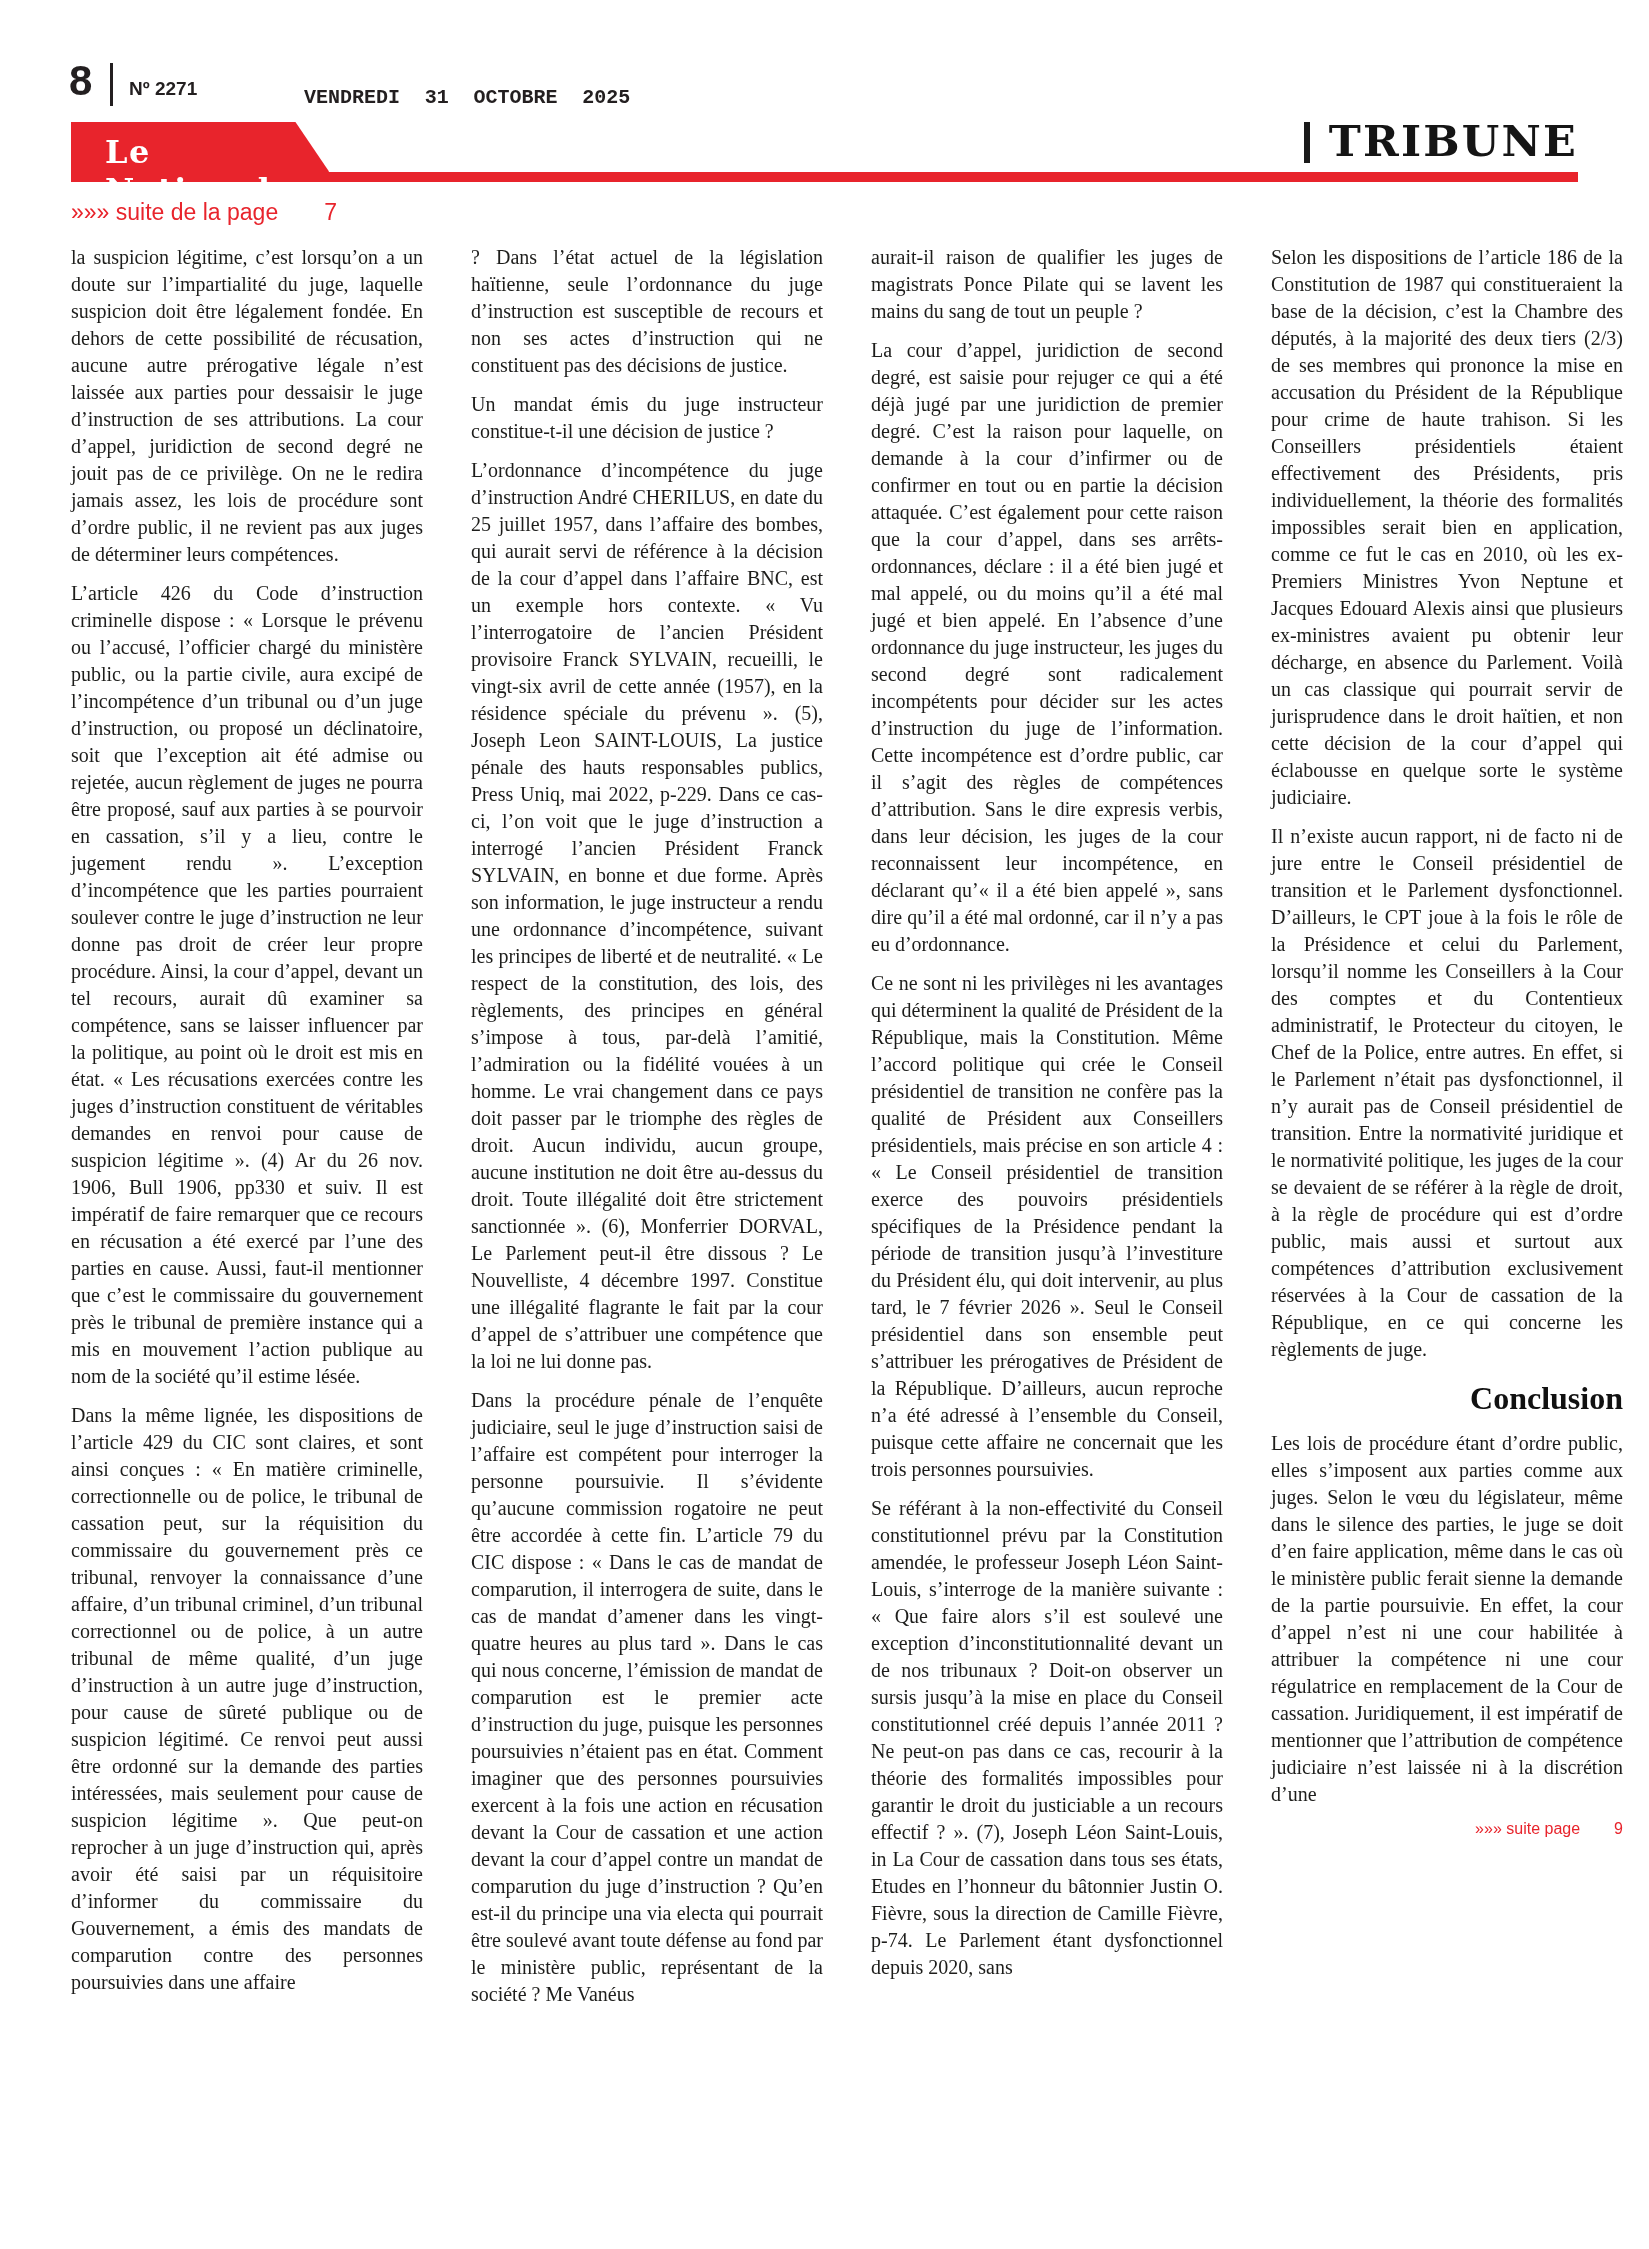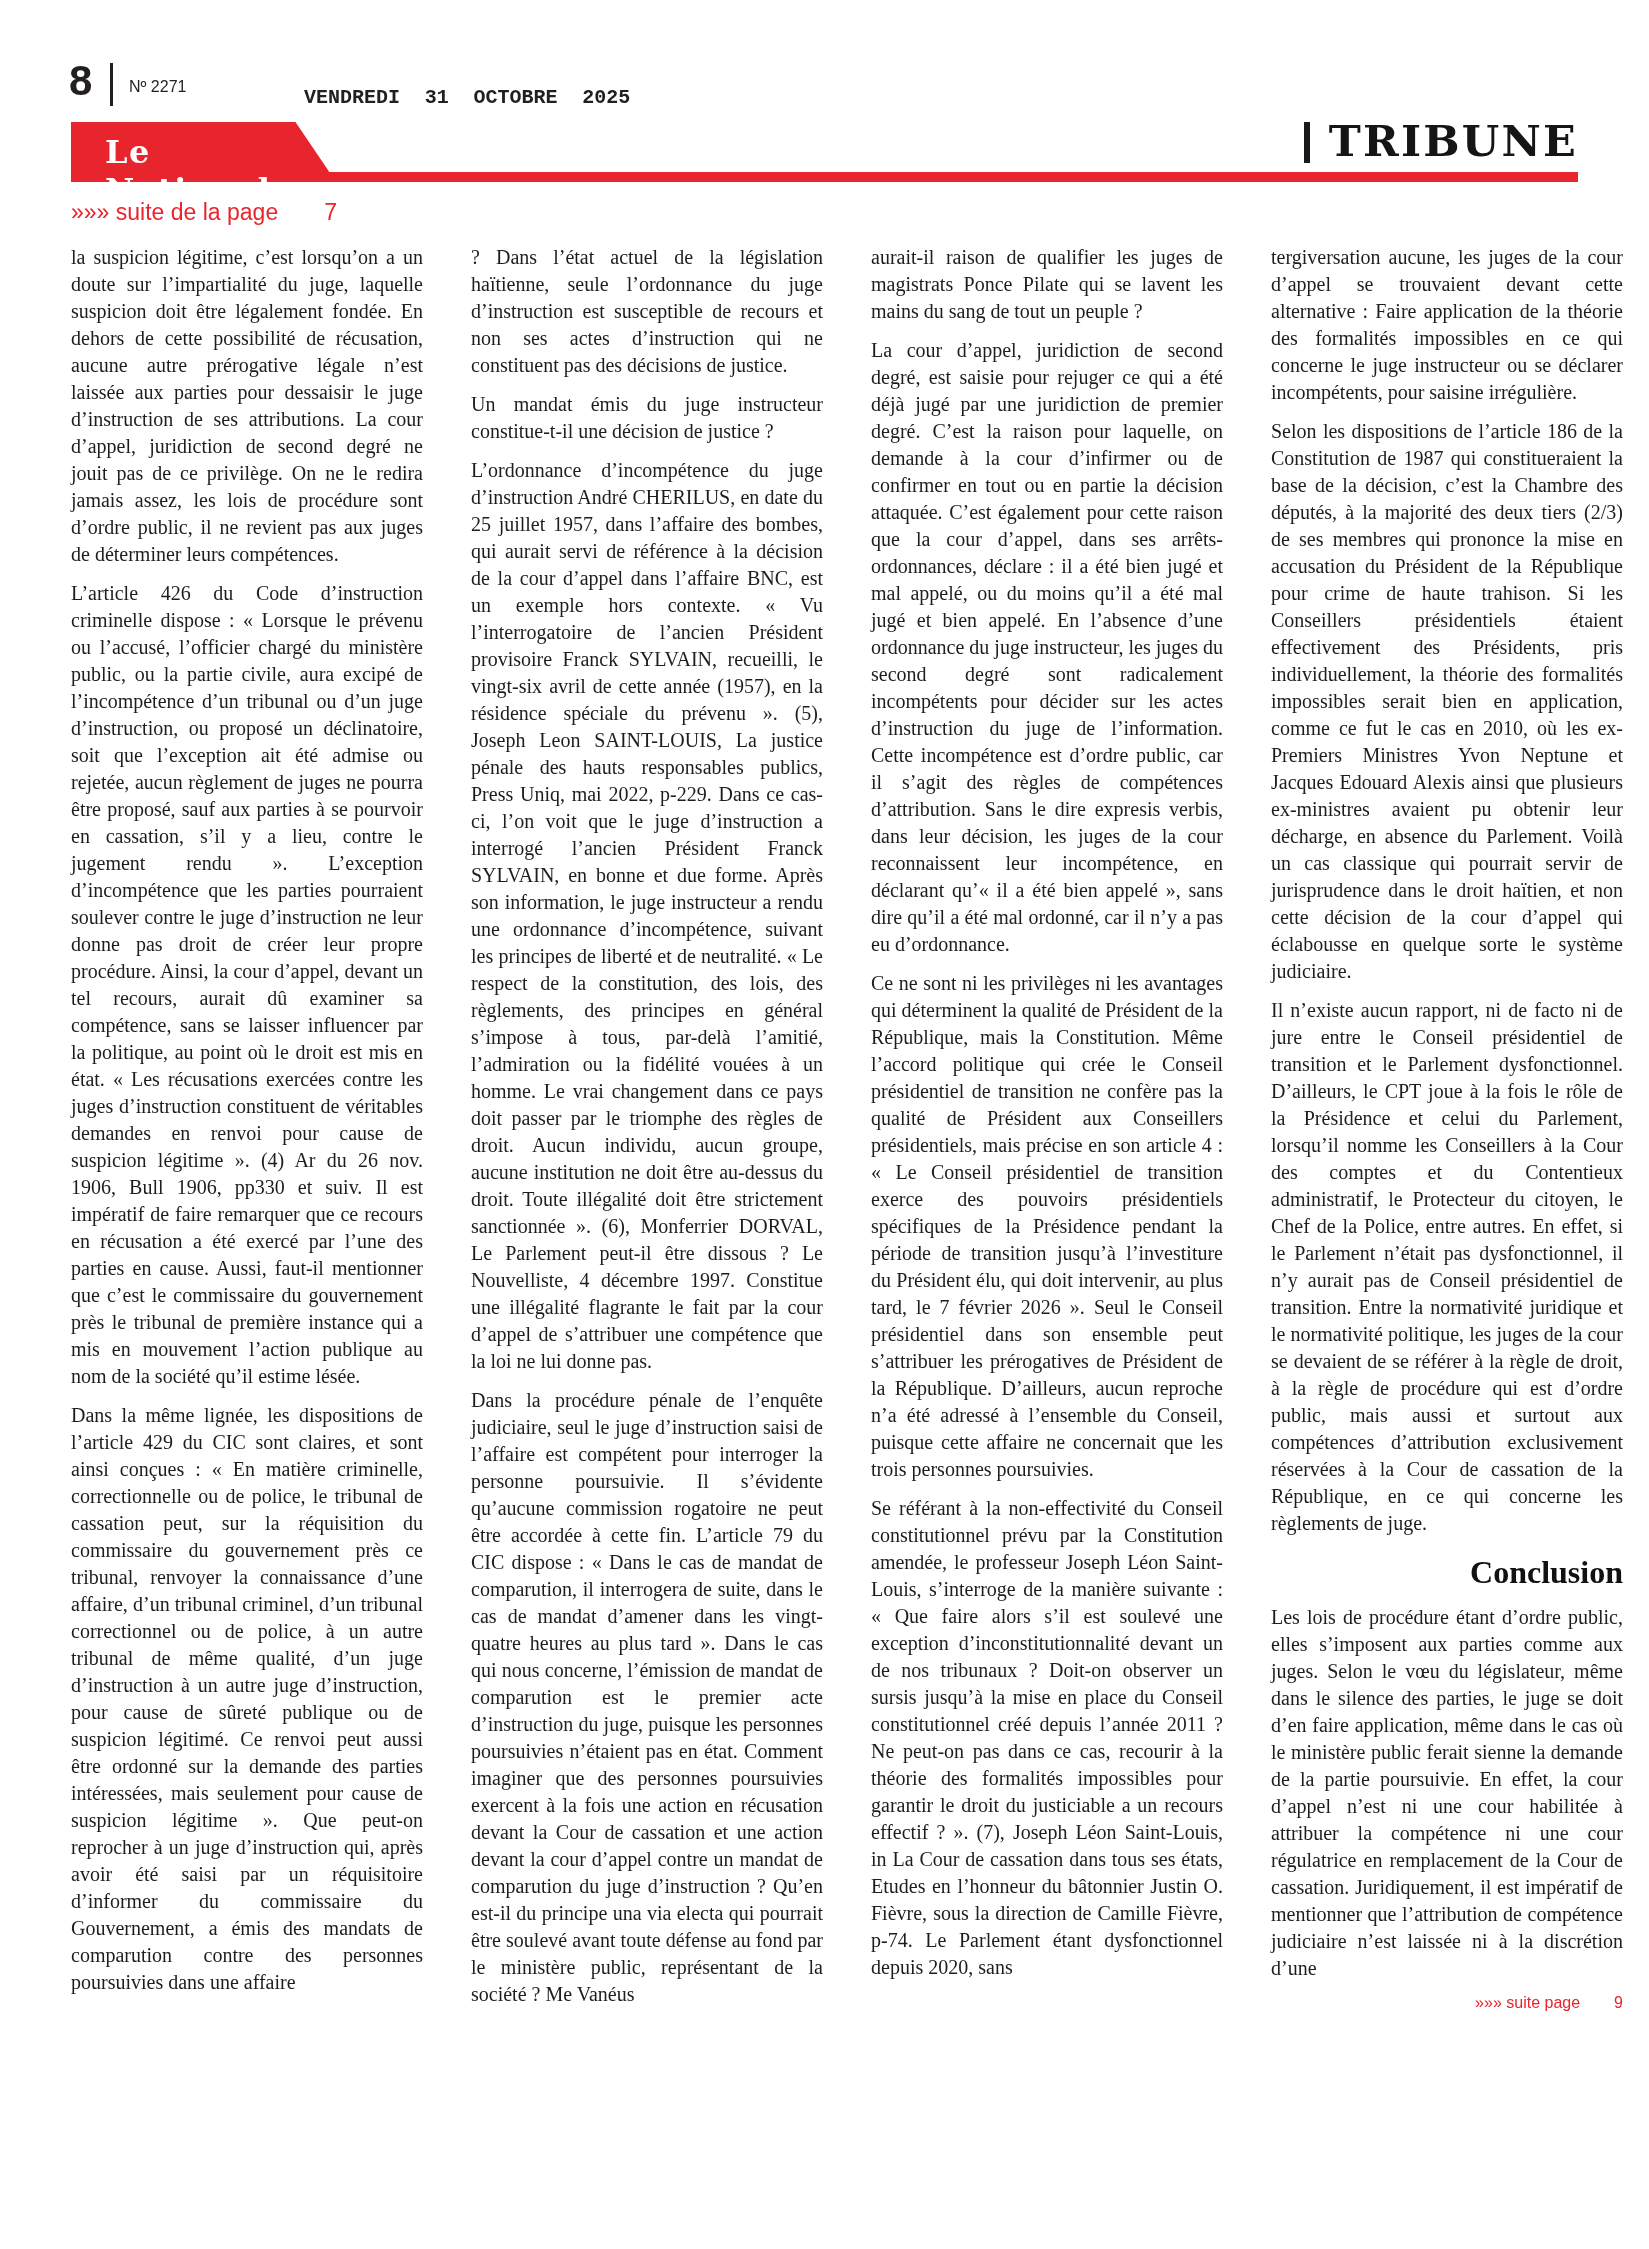--- a/index.html
+++ b/index.html
@@ -10,21 +10,21 @@
   
   .page-num{
     position:absolute;left:69px;top:57px;
     font-family:"Liberation Sans",sans-serif;font-weight:bold;font-size:42px;color:#231f20;
   }
   .page-num-divider{
     position:absolute;left:110px;top:63px;width:3px;height:43px;background:#231f20;
   }
   .issue-num{
     position:absolute;left:129px;top:78px;
-    font-family:"Liberation Sans",sans-serif;font-weight:normal;font-size:16px;color:#231f20;
+    font-family:"Liberation Sans",sans-serif;font-weight:bold;font-size:19px;color:#231f20;
   }
   .edition-date{
     position:absolute;left:304px;top:86px;
     font-family:Liberation Mono, monospace;font-weight:bold;font-size:20px;color:#231f20;
     word-spacing:12.7px;
   }
   .banner{position:absolute;left:71px;top:122px;width:1507px;height:60px;}
   .banner-bar{position:absolute;left:0;bottom:0;width:100%;height:10.5px;}
   .brand-block{
     position:absolute;left:0;top:0;width:258px;height:60px;
@@ -103,21 +103,20 @@
     <p>L’ordonnance d’incompétence du juge d’instruction André CHERILUS, en date du 25 juillet 1957, dans l’affaire des bombes, qui aurait servi de référence à la décision de la cour d’appel dans l’affaire BNC, est un exemple hors contexte. « Vu l’interrogatoire de l’ancien Président provisoire Franck SYLVAIN, recueilli, le vingt-six avril de cette année (1957), en la résidence spéciale du prévenu ». (5), Joseph Leon SAINT-LOUIS, La justice pénale des hauts responsables publics, Press Uniq, mai 2022, p-229. Dans ce cas-ci, l’on voit que le juge d’instruction a interrogé l’ancien Président Franck SYLVAIN, en bonne et due forme. Après son information, le juge instructeur a rendu une ordonnance d’incompétence, suivant les principes de liberté et de neutralité. « Le respect de la constitution, des lois, des règlements, des principes en général s’impose à tous, par-delà l’amitié, l’admiration ou la fidélité vouées à un homme. Le vrai changement dans ce pays doit passer par le triomphe des règles de droit. Aucun individu, aucun groupe, aucune institution ne doit être au-dessus du droit. Toute illégalité doit être strictement sanctionnée ». (6), Monferrier DORVAL, Le Parlement peut-il être dissous ? Le Nouvelliste, 4 décembre 1997. Constitue une illégalité flagrante le fait par la cour d’appel de s’attribuer une compétence que la loi ne lui donne pas.</p>
     <p>Dans la procédure pénale de l’enquête judiciaire, seul le juge d’instruction saisi de l’affaire est compétent pour interroger la personne poursuivie. Il s’évidente qu’aucune commission rogatoire ne peut être accordée à cette fin. L’article 79 du CIC dispose : « Dans le cas de mandat de comparution, il interrogera de suite, dans le cas de mandat d’amener dans les vingt-quatre heures au plus tard ». Dans le cas qui nous concerne, l’émission de mandat de comparution est le premier acte d’instruction du juge, puisque les personnes poursuivies n’étaient pas en état. Comment imaginer que des personnes poursuivies exercent à la fois une action en récusation devant la Cour de cassation et une action devant la cour d’appel contre un mandat de comparution du juge d’instruction ? Qu’en est-il du principe una via electa qui pourrait être soulevé avant toute défense au fond par le ministère public, représentant de la société ? Me Vanéus</p>
   </div>
   <div class="col">
     <p>aurait-il raison de qualifier les juges de magistrats Ponce Pilate qui se lavent les mains du sang de tout un peuple ?</p>
     <p>La cour d’appel, juridiction de second degré, est saisie pour rejuger ce qui a été déjà jugé par une juridiction de premier degré. C’est la raison pour laquelle, on demande à la cour d’infirmer ou de confirmer en tout ou en partie la décision attaquée. C’est également pour cette raison que la cour d’appel, dans ses arrêts-ordonnances, déclare : il a été bien jugé et mal appelé, ou du moins qu’il a été mal jugé et bien appelé. En l’absence d’une ordonnance du juge instructeur, les juges du second degré sont radicalement incompétents pour décider sur les actes d’instruction du juge de l’information. Cette incompétence est d’ordre public, car il s’agit des règles de compétences d’attribution. Sans le dire expresis verbis, dans leur décision, les juges de la cour reconnaissent leur incompétence, en déclarant qu’« il a été bien appelé », sans dire qu’il a été mal ordonné, car il n’y a pas eu d’ordonnance.</p>
     <p>Ce ne sont ni les privilèges ni les avantages qui déterminent la qualité de Président de la République, mais la Constitution. Même l’accord politique qui crée le Conseil présidentiel de transition ne confère pas la qualité de Président aux Conseillers présidentiels, mais précise en son article 4 : « Le Conseil présidentiel de transition exerce des pouvoirs présidentiels spécifiques de la Présidence pendant la période de transition jusqu’à l’investiture du Président élu, qui doit intervenir, au plus tard, le 7 février 2026 ». Seul le Conseil présidentiel dans son ensemble peut s’attribuer les prérogatives de Président de la République. D’ailleurs, aucun reproche n’a été adressé à l’ensemble du Conseil, puisque cette affaire ne concernait que les trois personnes poursuivies.</p>
     <p>Se référant à la non-effectivité du Conseil constitutionnel prévu par la Constitution amendée, le professeur Joseph Léon Saint-Louis, s’interroge de la manière suivante : « Que faire alors s’il est soulevé une exception d’inconstitutionnalité devant un de nos tribunaux ? Doit-on observer un sursis jusqu’à la mise en place du Conseil constitutionnel créé depuis l’année 2011 ? Ne peut-on pas dans ce cas, recourir à la théorie des formalités impossibles pour garantir le droit du justiciable a un recours effectif ? ». (7), Joseph Léon Saint-Louis, in La Cour de cassation dans tous ses états, Etudes en l’honneur du bâtonnier Justin O. Fièvre, sous la direction de Camille Fièvre, p-74. Le Parlement étant dysfonctionnel depuis 2020, sans</p>
   </div>
   <div class="col">
-    <p>tergiversation aucune, les juges de la cour d’appel se trouvaient devant cette alternative : Faire application de la théorie des formalités impossibles en ce qui concerne le juge instructeur ou se déclarer incompétents, pour saisine irrégulière.</p>
     <p>Selon les dispositions de l’article 186 de la Constitution de 1987 qui constitueraient la base de la décision, c’est la Chambre des députés, à la majorité des deux tiers (2/3) de ses membres qui prononce la mise en accusation du Président de la République pour crime de haute trahison. Si les Conseillers présidentiels étaient effectivement des Présidents, pris individuellement, la théorie des formalités impossibles serait bien en application, comme ce fut le cas en 2010, où les ex-Premiers Ministres Yvon Neptune et Jacques Edouard Alexis ainsi que plusieurs ex-ministres avaient pu obtenir leur décharge, en absence du Parlement. Voilà un cas classique qui pourrait servir de jurisprudence dans le droit haïtien, et non cette décision de la cour d’appel qui éclabousse en quelque sorte le système judiciaire.</p>
     <p>Il n’existe aucun rapport, ni de facto ni de jure entre le Conseil présidentiel de transition et le Parlement dysfonctionnel. D’ailleurs, le CPT joue à la fois le rôle de la Présidence et celui du Parlement, lorsqu’il nomme les Conseillers à la Cour des comptes et du Contentieux administratif, le Protecteur du citoyen, le Chef de la Police, entre autres. En effet, si le Parlement n’était pas dysfonctionnel, il n’y aurait pas de Conseil présidentiel de transition. Entre la normativité juridique et le normativité politique, les juges de la cour se devaient de se référer à la règle de droit, à la règle de procédure qui est d’ordre public, mais aussi et surtout aux compétences d’attribution exclusivement réservées à la Cour de cassation de la République, en ce qui concerne les règlements de juge.</p>
     <h2>Conclusion</h2>
     <p>Les lois de procédure étant d’ordre public, elles s’imposent aux parties comme aux juges. Selon le vœu du législateur, même dans le silence des parties, le juge se doit d’en faire application, même dans le cas où le ministère public ferait sienne la demande de la partie poursuivie. En effet, la cour d’appel n’est ni une cour habilitée à attribuer la compétence ni une cour régulatrice en remplacement de la Cour de cassation. Juridiquement, il est impératif de mentionner que l’attribution de compétence judiciaire n’est laissée ni à la discrétion d’une</p>
     <div class="continued-to" style="color: rgb(232, 36, 44);">
       <span>»»» suite page</span><span class="pg">9</span>
     </div>
   </div>
 </div>
 

